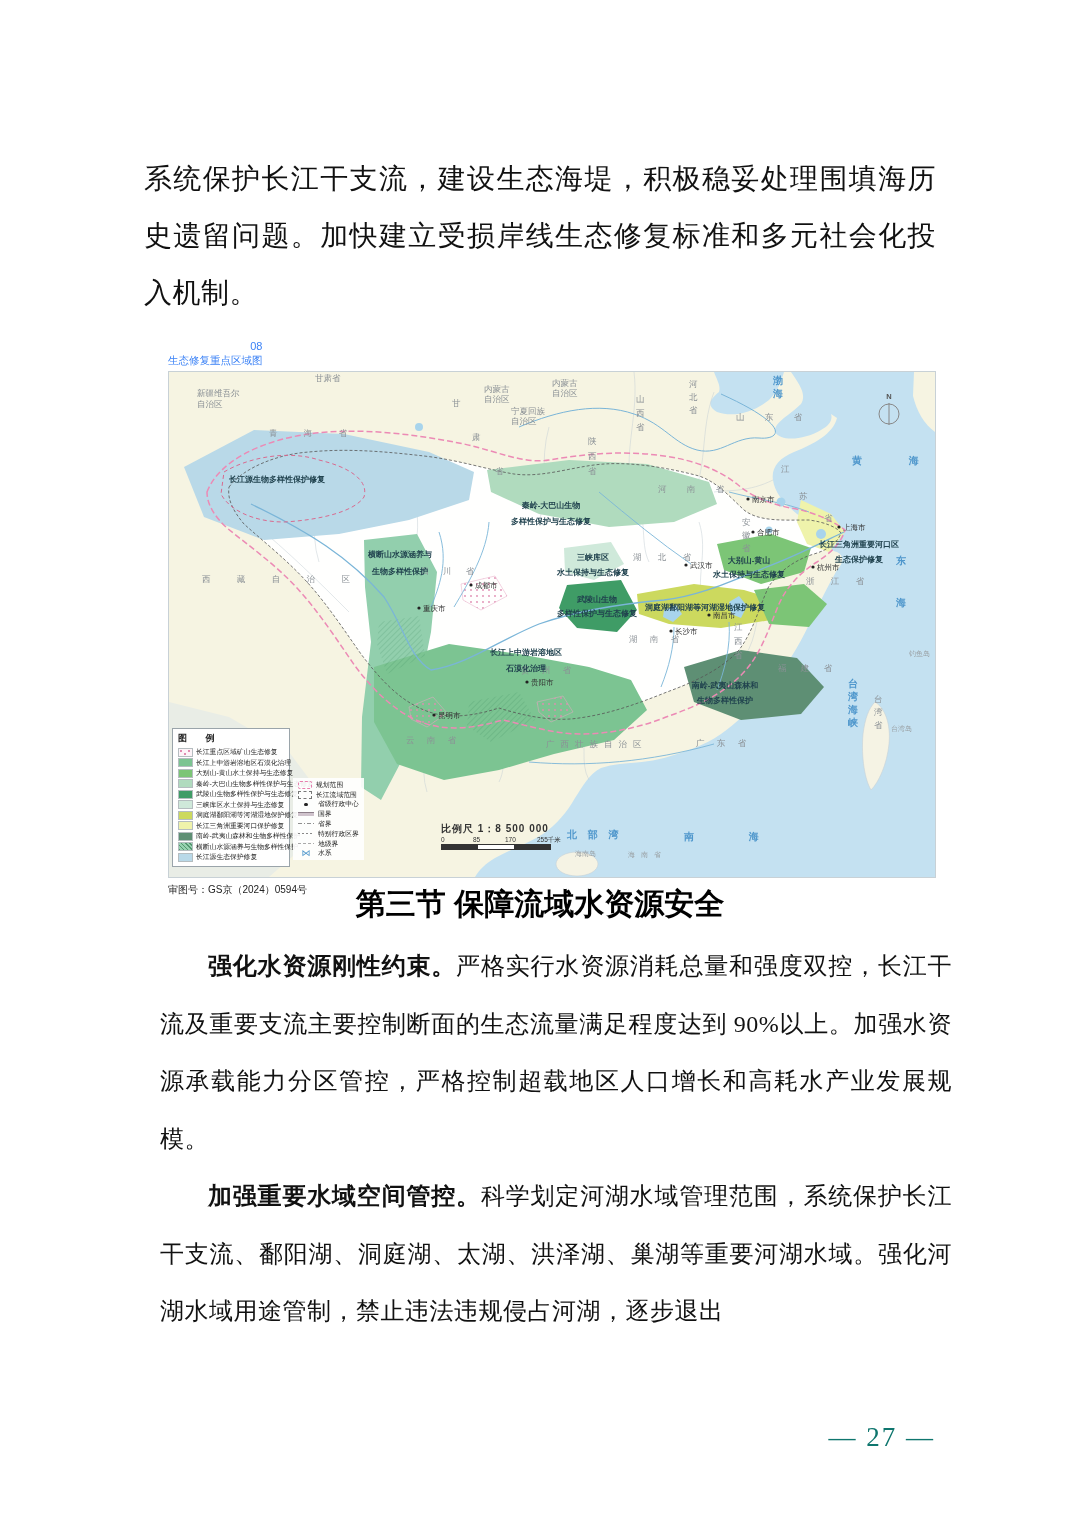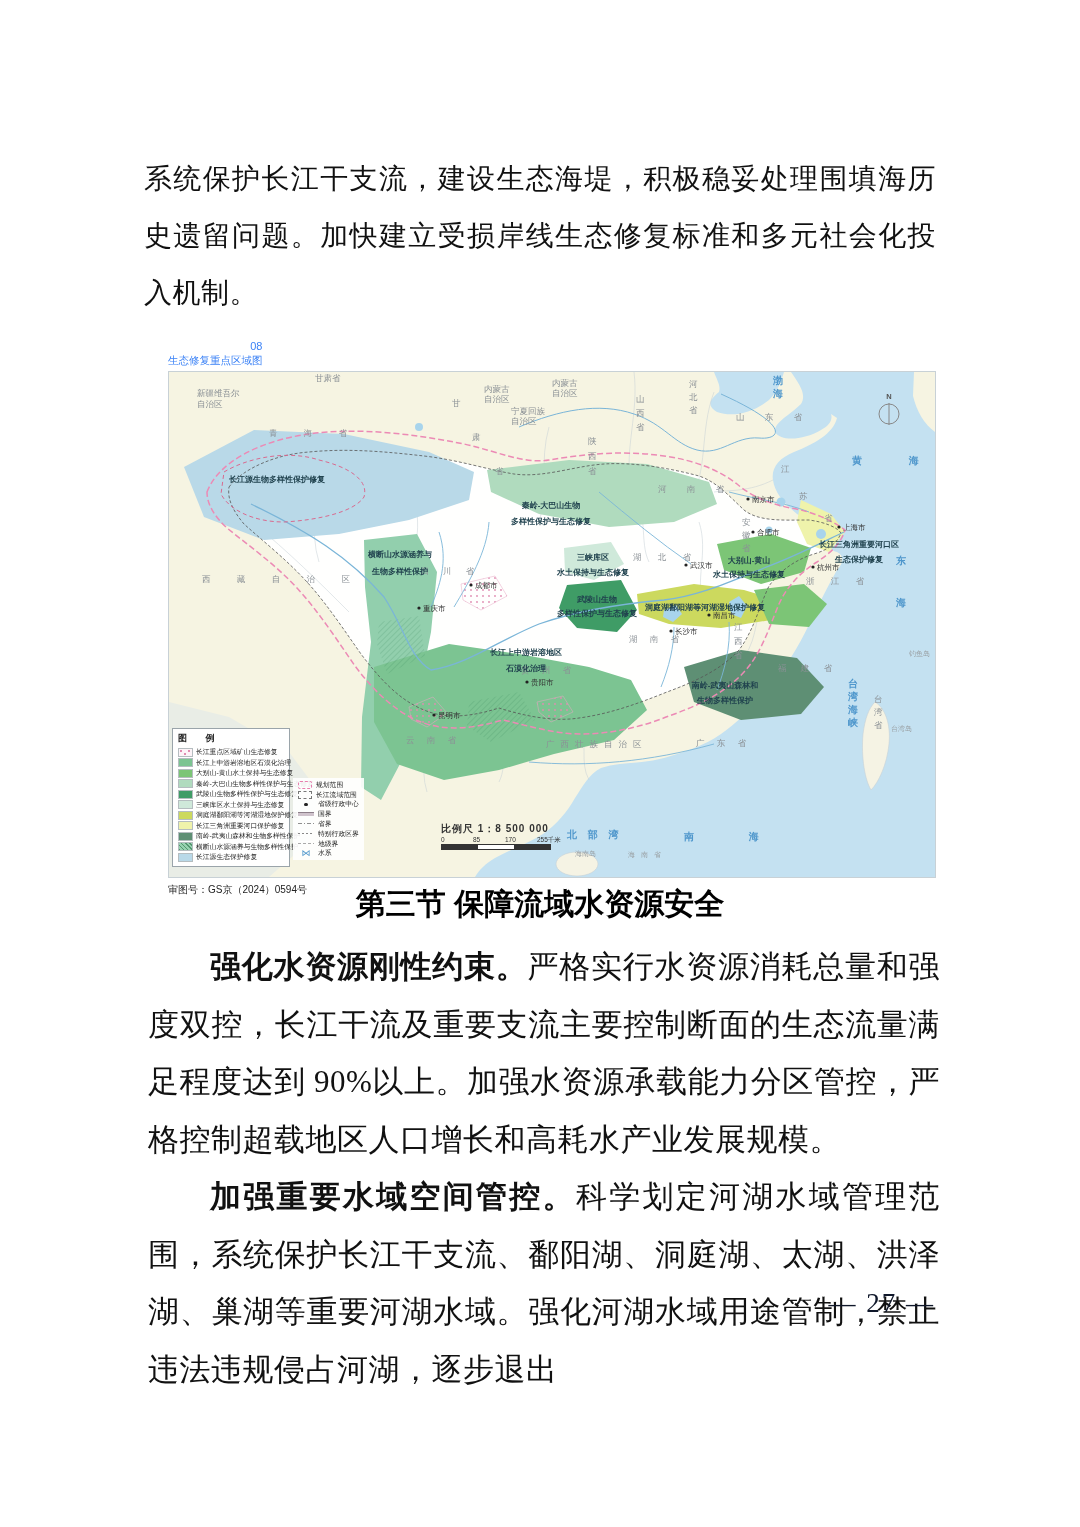--- a/index.html
+++ b/index.html
@@ -1,27 +1,27 @@
 <!DOCTYPE html>
 <html><head>
 <meta charset="utf-8">
 <style>
   html,body{margin:0;padding:0;}
   body{width:1080px;height:1527px;position:relative;background:#ffffff;overflow:hidden;
        font-family:"Liberation Serif",serif;color:#111;}
   
   .toppara{position:absolute;left:144px;top:150px;width:792px;font-size:28px;line-height:57px;
            text-align:justify;letter-spacing:.5px;}
-  .bodytext{position:absolute;left:148px;top:938px;width:792px;font-size:31px;line-height:57.5px;
+  .bodytext{position:absolute;left:160px;top:938px;width:792px;font-size:24px;line-height:57.5px;
             text-align:justify;letter-spacing:.5px;}
   .bodytext p{margin:0;text-indent:2em;}
   .lead{font-weight:bold;}
   .sec-heading{position:absolute;left:0;top:884px;width:1080px;text-align:center;
                font-family:"Liberation Sans",sans-serif;font-weight:bold;font-size:30px;color:#000;}
-  .pagenum{position:absolute;top:1288px;right:145px;font-size:27px;letter-spacing:2px;color:#0f172a;}
+  .pagenum{position:absolute;top:1422px;right:145px;font-size:27px;letter-spacing:2px;color:#0f766e;}
   
   .figure{position:absolute;left:168px;top:294px;width:768px;}
   .fig-head{display:flex;justify-content:space-between;align-items:flex-end;margin-bottom:4px;}
   .fig-title{font-family:"Liberation Sans",sans-serif;font-weight:bold;font-size:15px;color:#111;}
   .fig-right{text-align:right;font-family:"Liberation Sans",sans-serif;color:#3b82f6;line-height:1.25;margin-top:46px;}
   .fig-num{font-size:11px;}
   .fig-cap{font-size:10.5px;}
   .map-frame{position:relative;width:766px;height:505px;border:1px solid #c8d1d6;background:#c4e1f1;overflow:hidden;}
   .map-frame svg.base{position:absolute;left:0;top:0;}
   .credit{margin-top:5px;font-family:"Liberation Sans",sans-serif;font-size:10px;color:#222;}

